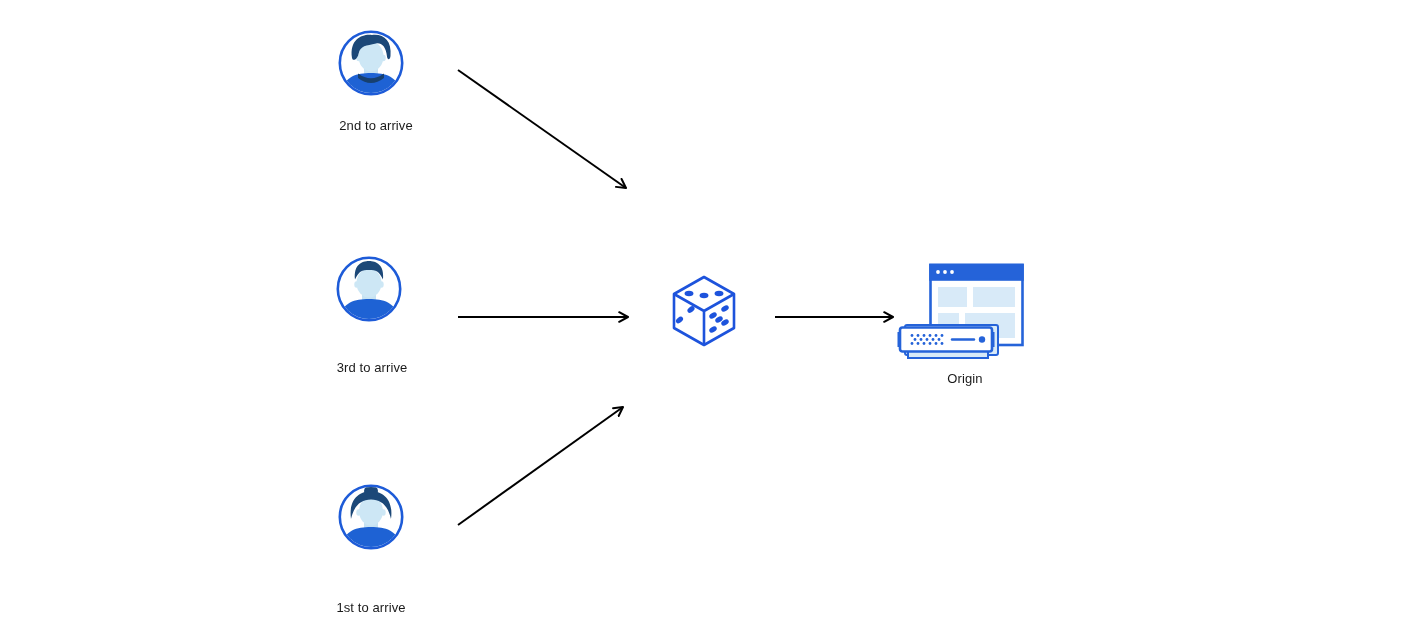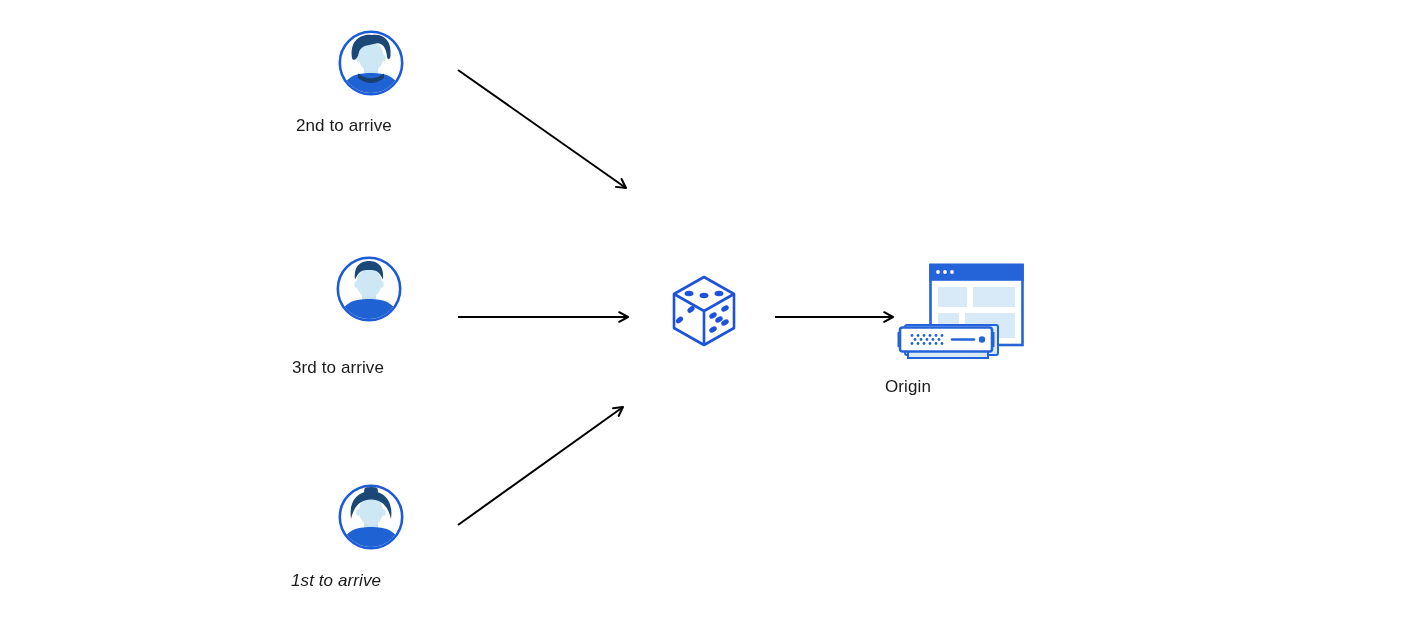--- a/index.html
+++ b/index.html
@@ -2,22 +2,22 @@
 <html><head>
 <meta charset="utf-8">
 <style>
   html,body{margin:0;padding:0;background:#fff;}
   .canvas{
     position:relative;width:1405px;height:633px;background:#ffffff;
     font-family:"Liberation Sans",sans-serif;overflow:hidden;
   }
   .node{position:absolute;}
   .node-label{
-    position:absolute;width:160px;
-    font-size:17px;line-height:20px;color:#1a1a1a;letter-spacing:0.1px;
+    position:absolute;width:160px;text-align:center;
+    font-size:13px;line-height:20px;color:#1a1a1a;letter-spacing:0.1px;
   }
   .arrow-layer{position:absolute;left:0;top:0;width:1405px;height:633px;pointer-events:none;}
 </style>
 </head>
 <body>
 
 <div class="canvas">
 
   <svg class="arrow-layer" width="1405" height="633" viewBox="0 0 1405 633">
     <defs>
@@ -86,21 +86,21 @@
         <rect x="26" y="33" width="14" height="16" fill="#c6e2f2"></rect>
         <path d="M2,66 C5,47 17,43 33,43 C49,43 61,47 64,66 Z" fill="#1e62d4"></path>
         <ellipse cx="33" cy="7" rx="7" ry="5.5" fill="#1c4878"></ellipse>
         <ellipse cx="20.5" cy="28.5" rx="2.2" ry="3.2" fill="#cde7f5"></ellipse>
         <ellipse cx="45.5" cy="28.5" rx="2.2" ry="3.2" fill="#cde7f5"></ellipse>
         <ellipse cx="33" cy="27" rx="12" ry="14.5" fill="#cde7f5"></ellipse>
         <path d="M13,35 C10,13 24,7 33,7 C42,7 56,13 53,35 C50,22 43.5,15.5 33,15.5 C22.5,15.5 16,22 13,35 Z" fill="#1c4878"></path>
       </g>
     </svg>
   </div>
-  <div class="node-label" style="left:291px;top:571px;font-style:italic;">1st to arrive</div>
+  <div class="node-label" style="left:291px;top:598px;">1st to arrive</div>
 
   <div class="node" style="left:668px;top:273px;">
     <svg width="72" height="76" viewBox="0 0 72 76">
       <g fill="#ffffff" stroke="#1d53dc" stroke-width="2.6" stroke-linejoin="round">
         <path d="M36,4 L66,21 L66,55 L36,72 L6,55 L6,21 Z"></path>
         <path d="M6,21 L36,38 L66,21 M36,38 L36,72" fill="none"></path>
       </g>
       <g fill="#1d53dc">
         <ellipse cx="21" cy="20.5" rx="4.4" ry="2.7"></ellipse>
         <ellipse cx="36" cy="22.5" rx="4.4" ry="2.7"></ellipse>
@@ -150,15 +150,15 @@
           <circle cx="22" cy="81.5" r="1.4"></circle>
           <circle cx="28" cy="81.5" r="1.4"></circle>
           <circle cx="34" cy="81.5" r="1.4"></circle>
           <circle cx="40" cy="81.5" r="1.4"></circle>
           <circle cx="46" cy="81.5" r="1.4"></circle>
       </g>
       <line x1="56" y1="77.5" x2="78" y2="77.5" stroke="#2563d9" stroke-width="2.4" stroke-linecap="round"></line>
       <circle cx="86" cy="77.5" r="3.2" fill="#2563d9"></circle>
     </svg>
   </div>
-  <div class="node-label" style="left:885px;top:377px;">Origin</div>
+  <div class="node-label" style="left:885px;top:369px;">Origin</div>
 
 </div>
 
 </body></html>

